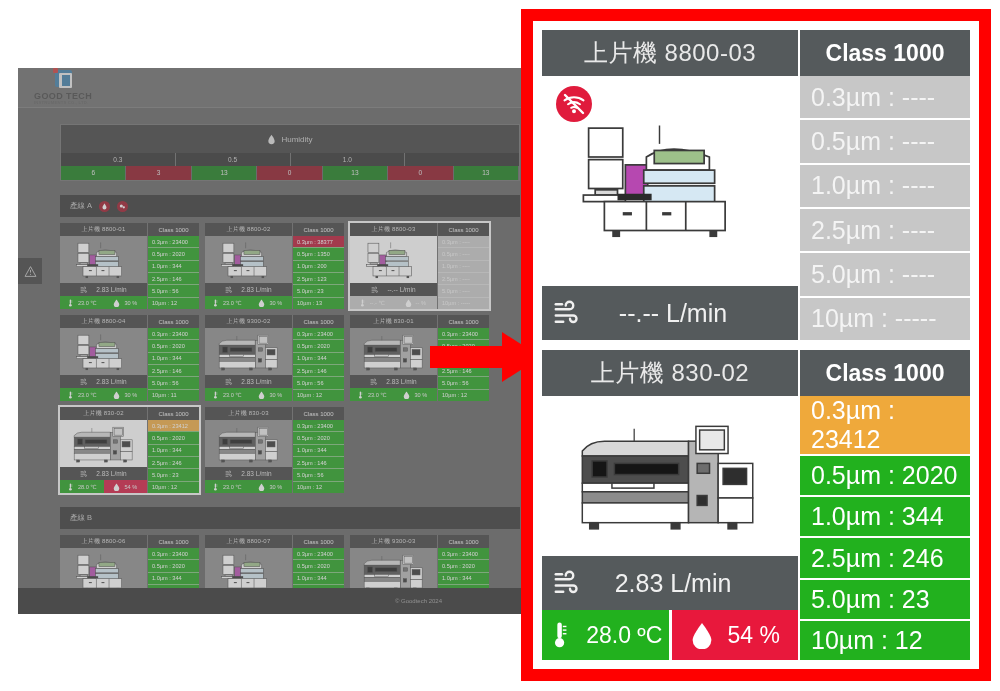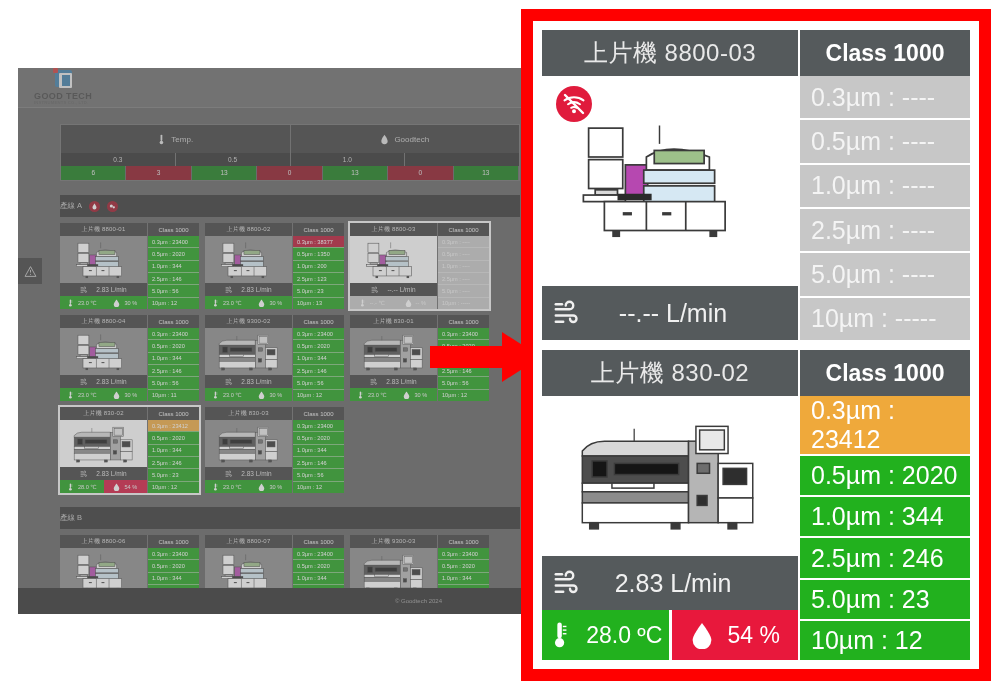--- a/index.html
+++ b/index.html
@@ -67,21 +67,21 @@
   .metrics-vals > div {
     flex: 1; text-align: center; font-size: 6.5px; color: #e2e2e2;
     line-height: 14px; border-right: 1px solid #5f5f5f;
   }
   .mv-green { background: #0f7a12; }
   .mv-red { background: #8d0d1e; }
 
   
   .line-head {
     margin: 14px 18px 0 42px; height: 22px; background: #2f2f2f;
-    display: flex; align-items: center; gap: 7px; 
+    display: flex; align-items: center; gap: 7px; padding-left: 10px;
   }
   .line-head .lh-label { font-size: 7.5px; color: #c2c2c2; }
   .badge-ico { width: 11px; height: 11px; border-radius: 50%; background: #9c1023;
                display: inline-flex; align-items: center; justify-content: center; }
   .badge-ico svg { width: 7px; height: 7px; display: block; }
 
   .warn-tab {
     position: absolute; left: 0; top: 134px;
     width: 24px; height: 26px; background: #3a3a3a;
     display: flex; align-items: center; justify-content: center;
@@ -250,30 +250,23 @@
             <path d="M12 3 L22 21 H2 Z" fill="none" stroke="#d0d0d0" stroke-width="1.6"></path>
             <path d="M12 9 v5" stroke="#d0d0d0" stroke-width="1.6"></path>
             <circle cx="12" cy="17" r="1" fill="#d0d0d0"></circle>
           </svg>
       </div>
 
       <div class="metrics">
         <div class="metrics-head">
           <div>
             <svg class="mh-ico" viewBox="0 0 12 16">
-                <rect x="4.6" y="1" width="2.6" height="9" rx="1.3" fill="#ddd"></rect>
-                <circle cx="5.9" cy="12.3" r="2.6" fill="#ddd"></circle>
-              </svg>
-            <span>Temp.</span>
-          </div>
-          <div>
-            <svg class="mh-ico" viewBox="0 0 12 16">
                 <path d="M6 1 C6 1 1.4 7 1.4 10.3 A4.6 4.6 0 0 0 10.6 10.3 C10.6 7 6 1 6 1 Z" fill="#ddd"></path>
               </svg>
-            <span>Goodtech</span>
+            <span>Humidity</span>
           </div>
         </div>
         <div class="metrics-sub">
           <div>0.3</div>
           <div>0.5</div>
           <div>1.0</div>
           <div></div>
         </div>
         <div class="metrics-vals">
           <div class="mv-green">6</div>

